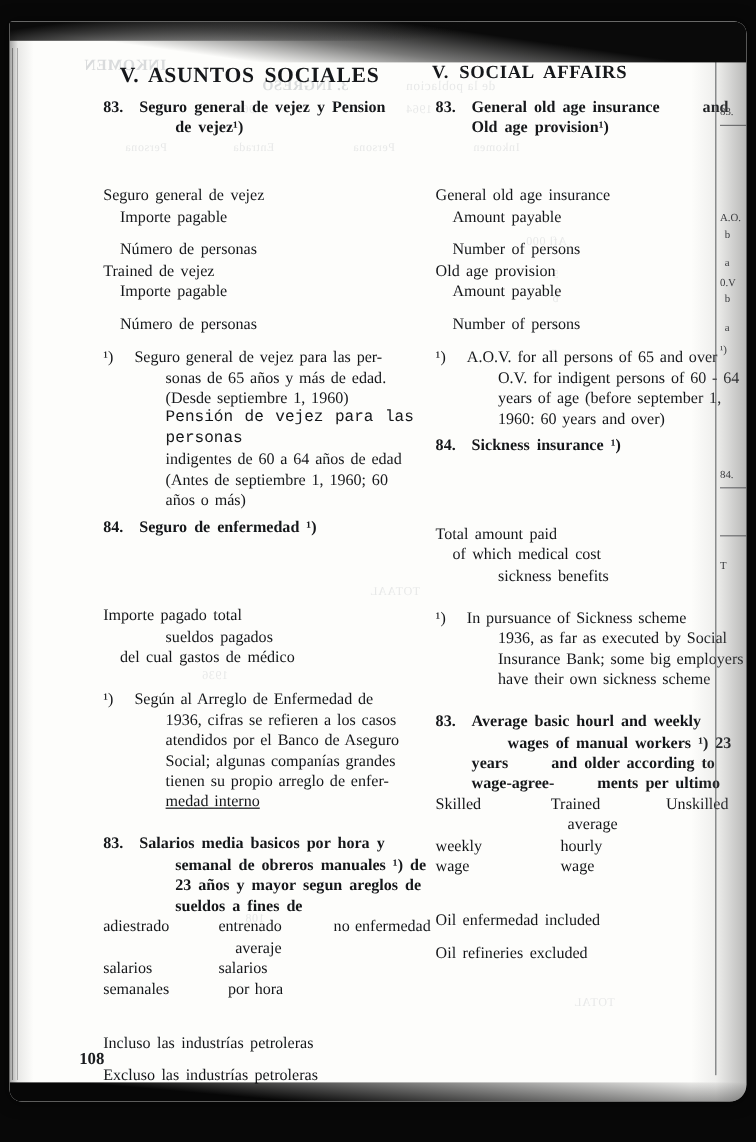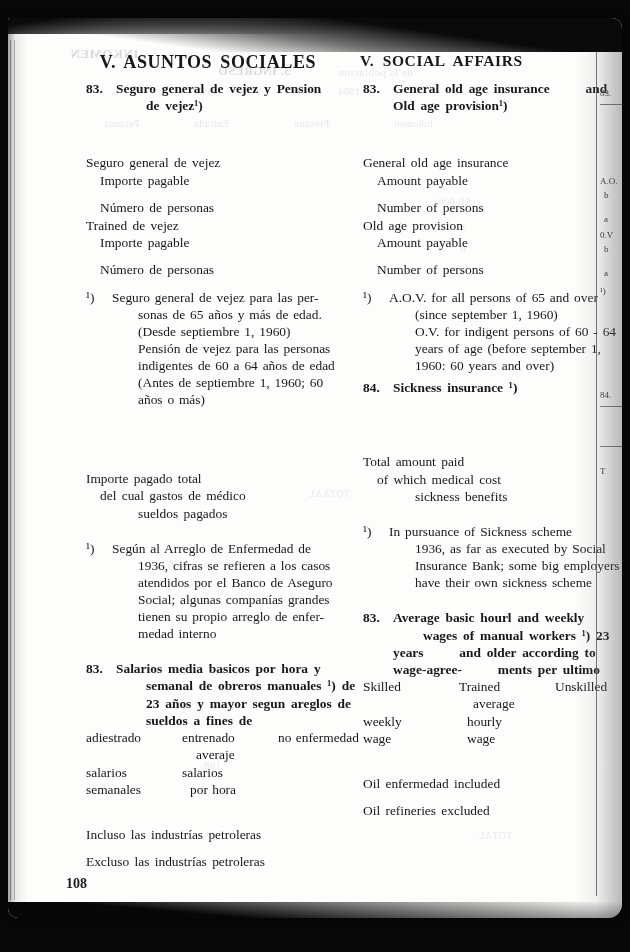--- a/index.html
+++ b/index.html
@@ -296,42 +296,45 @@
           <div class="stub ind1">Número de personas</div>
           <div class="stub">Trained de vejez</div>
           <div class="stub ind1">Importe pagable</div>
           <div class="gap-s"></div>
           <div class="stub ind1">Número de personas</div>
           <div class="gap-s"></div>
           <div class="fn">
             <span class="mark">¹)</span><span>Seguro general de vejez para las per-</span>
             <span class="jl" style="padding-left:26px;">sonas de 65 años y más de edad.</span>
             <span class="jl" style="padding-left:26px;">(Desde septiembre 1, 1960)</span>
-            <span class="jl" style="padding-left:26px;">Pensión de vejez para las personas</span>
+            <span class="jl" style="padding-left:26px;font-family:Liberation Mono, monospace;">Pensión de vejez para las personas</span>
             <span class="jl" style="padding-left:26px;">indigentes de 60 a 64 años de edad</span>
             <span class="jl" style="padding-left:26px;">(Antes de septiembre 1, 1960; 60</span>
             <span class="jl" style="padding-left:26px;">años o más)</span>
           </div>
         </div>
 
         <div class="gap-xs"></div>
 
         <div class="blk">
+          <div class="sec">
+            <span class="num">84.</span><span>Seguro de enfermedad ¹)</span>
+          </div>
           <div style="height:57px;"></div>
           <div class="stub">Importe pagado total</div>
+          <div class="stub ind2">sueldos pagados</div>
           <div class="stub ind1">del cual gastos de médico</div>
-          <div class="stub ind2">sueldos pagados</div>
           <div class="gap-m"></div>
           <div class="fn">
             <span class="mark">¹)</span><span>Según al Arreglo de Enfermedad de</span>
             <span class="jl" style="padding-left:26px;">1936, cifras se refieren a los casos</span>
             <span class="jl" style="padding-left:26px;">atendidos por el Banco de Aseguro</span>
             <span class="jl" style="padding-left:26px;">Social; algunas companías grandes</span>
             <span class="jl" style="padding-left:26px;">tienen su propio arreglo de enfer-</span>
-            <span class="jl" style="padding-left:26px;">medad interno</span>
+            <span class="jl" style="padding-left:26px;text-decoration:underline;">medad interno</span>
           </div>
         </div>
 
         <div class="gap-m"></div>
 
         <div class="blk">
           <div class="sec">
             <span class="num">83.</span><span>Salarios media basicos por hora y</span>
             <span class="jl" style="padding-left:30px;">semanal de obreros manuales ¹) de</span>
             <span class="jl" style="padding-left:30px;font-family:Liberation Serif, serif;">23 años y mayor segun areglos de</span>
@@ -370,21 +373,20 @@
           <div class="stub ind1">Amount payable</div>
           <div class="gap-s"></div>
           <div class="stub ind1">Number of persons</div>
           <div class="stub">Old age provision</div>
           <div class="stub ind1">Amount payable</div>
           <div class="gap-s"></div>
           <div class="stub ind1">Number of persons</div>
           <div class="gap-s"></div>
           <div class="fn">
             <span class="mark">¹)</span><span>A.O.V. for all persons of 65 and over</span>
-            <span class="jl" style="padding-left:26px;">(since september 1, 1960)</span>
             <span class="jl" style="padding-left:26px;">O.V. for indigent persons of 60 - 64</span>
             <span class="jl" style="padding-left:26px;">years of age (before september 1,</span>
             <span class="jl" style="padding-left:26px;">1960: 60 years and over)</span>
           </div>
         </div>
 
         <div class="gap-xs"></div>
 
         <div class="blk">
           <div class="sec">

